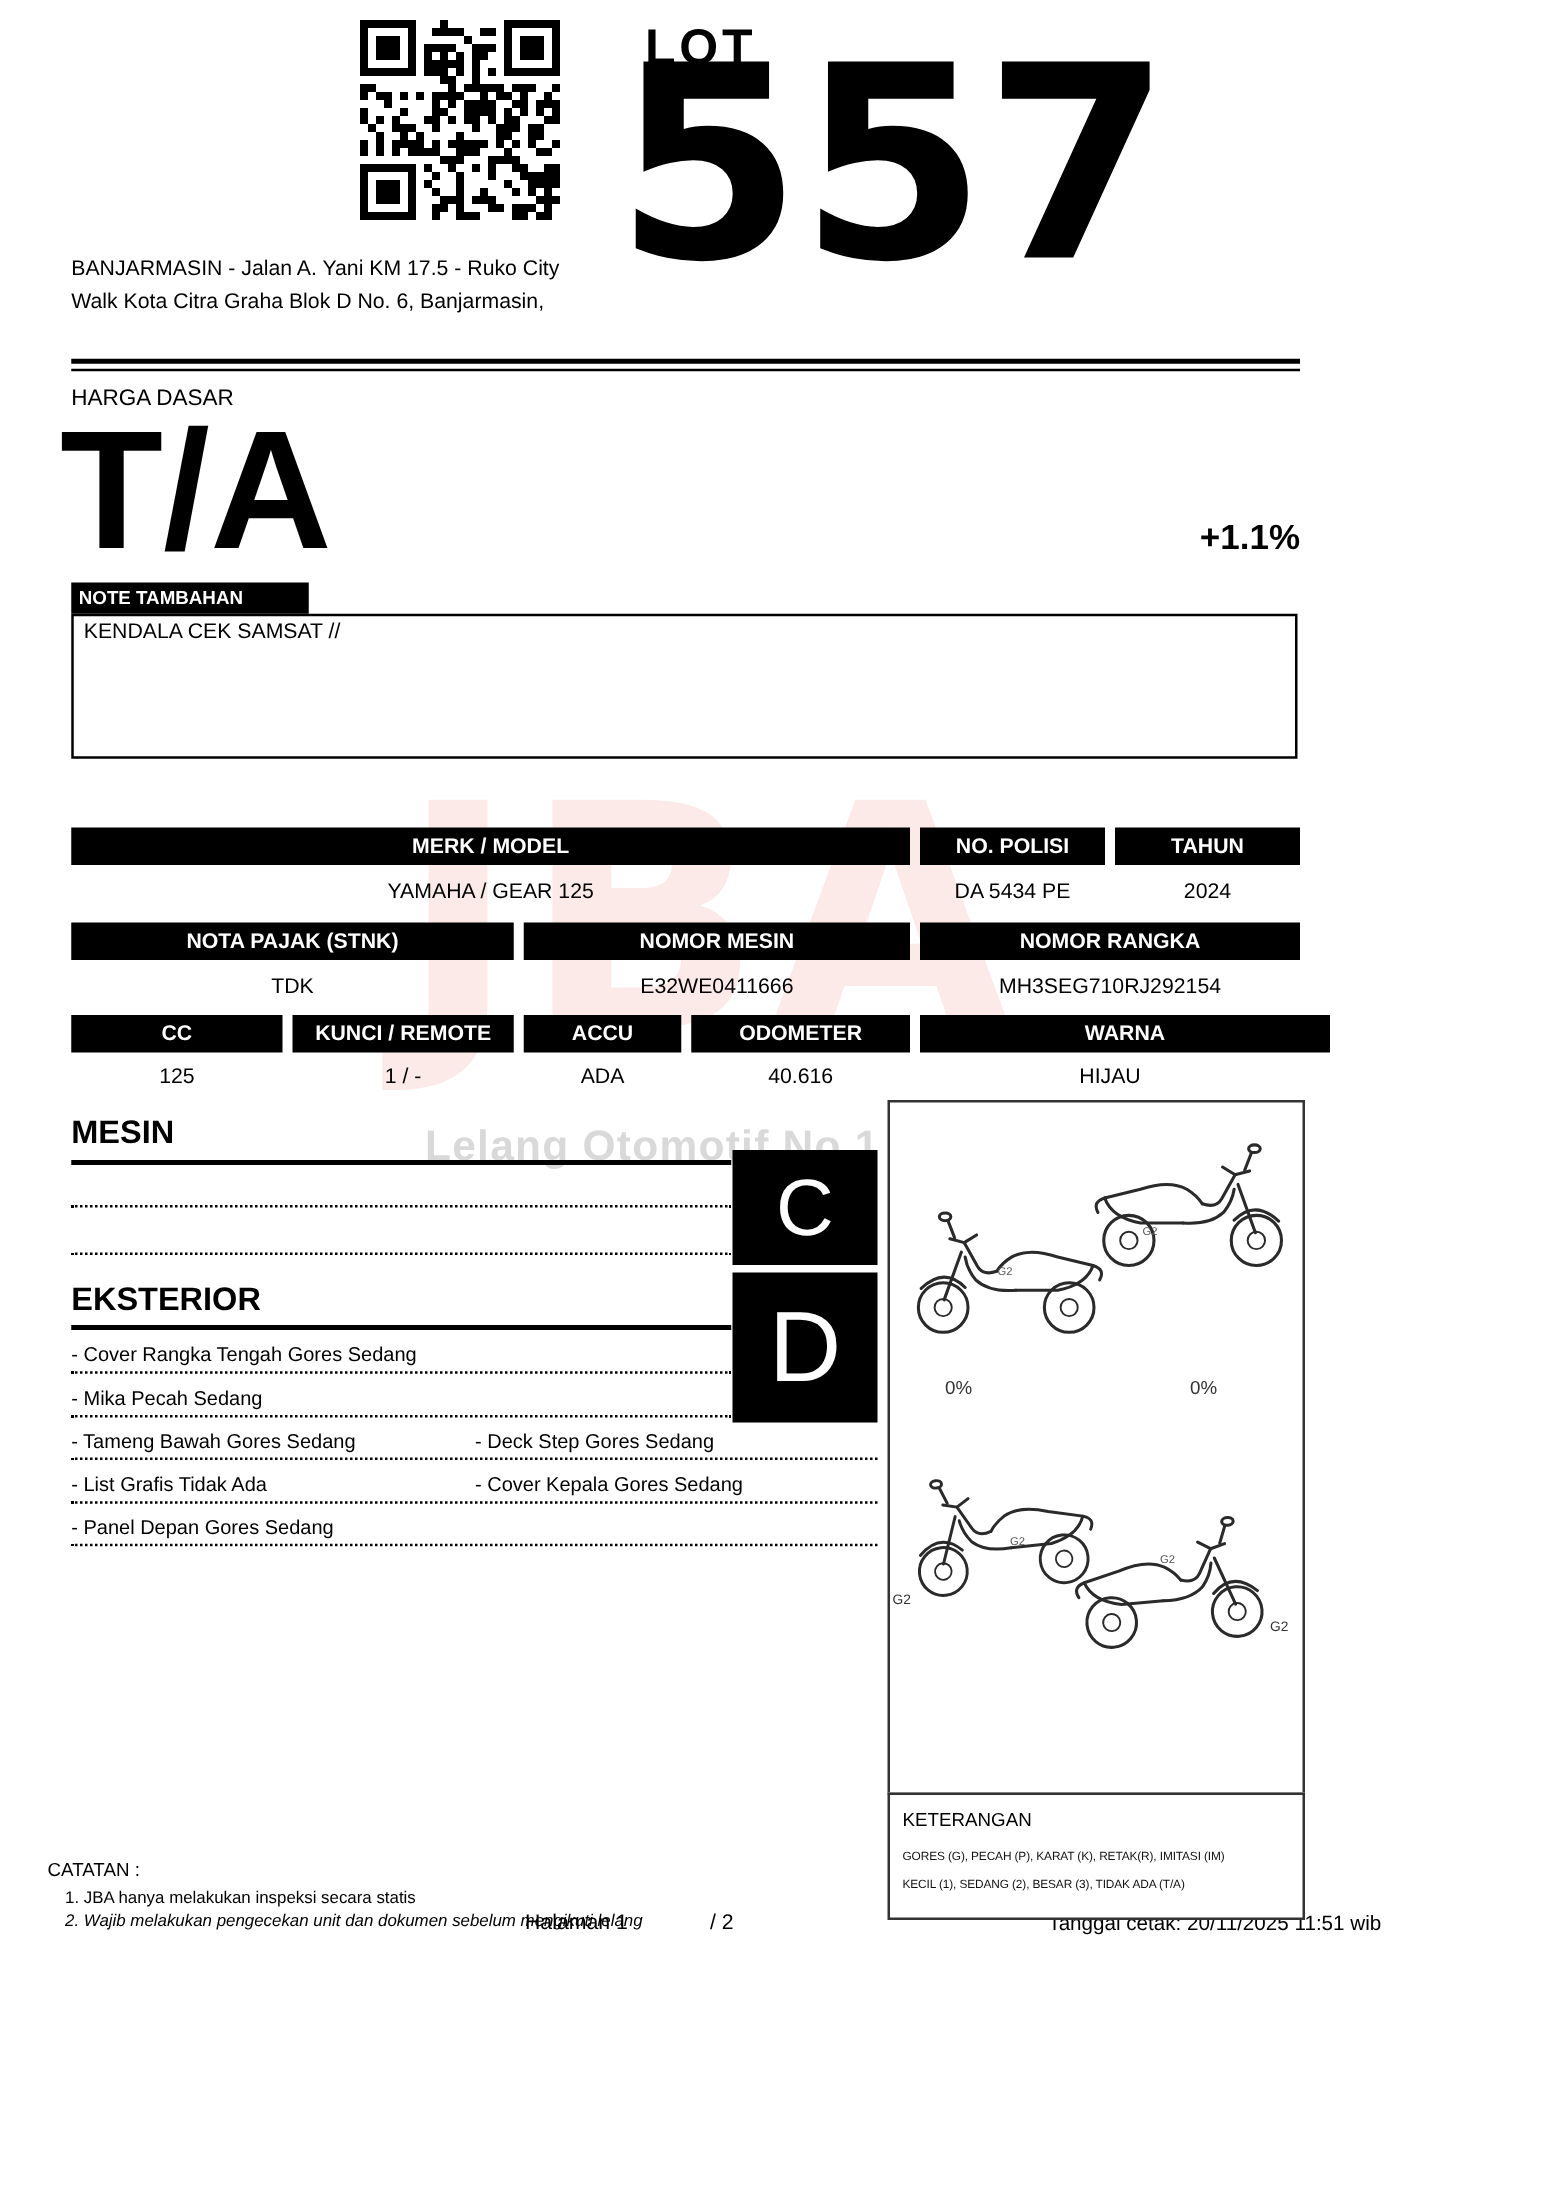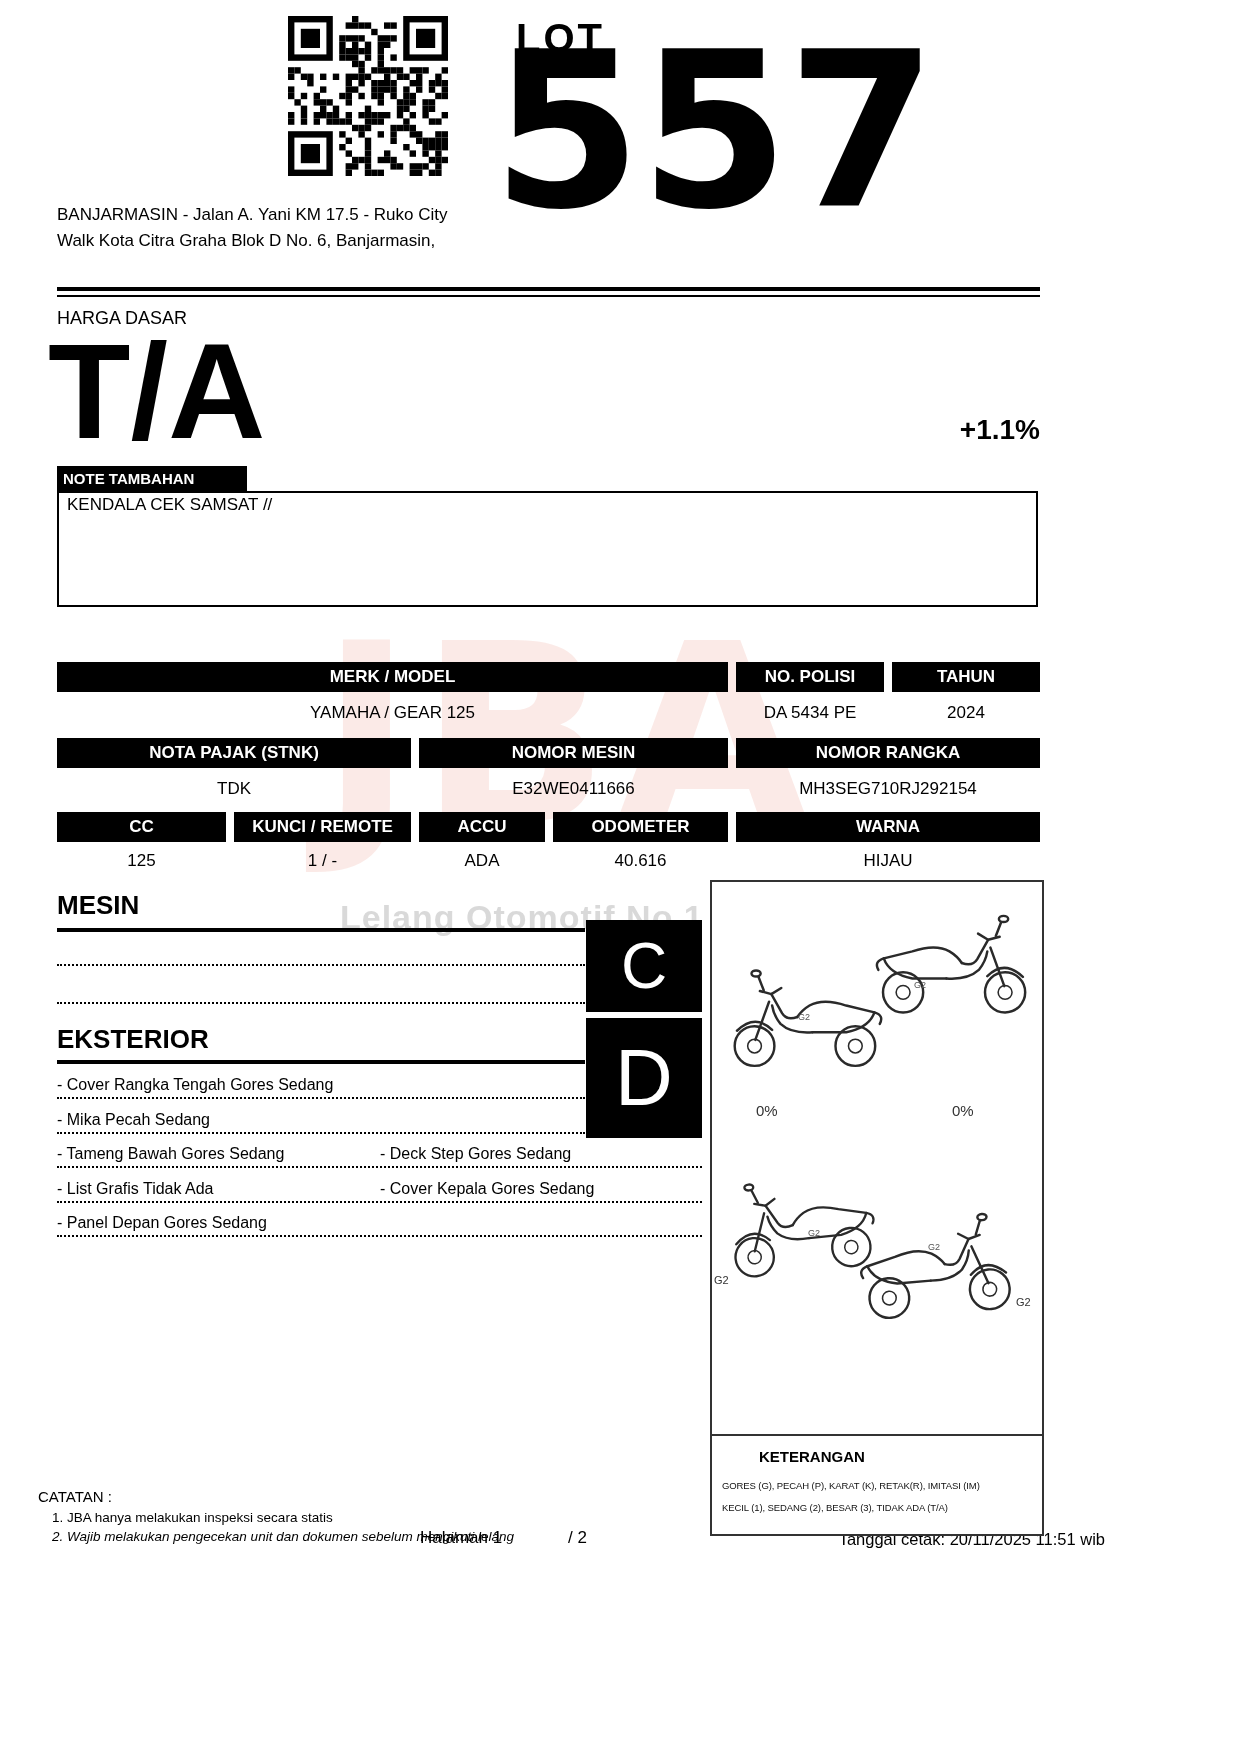--- a/index.html
+++ b/index.html
@@ -35,21 +35,21 @@
   .vcell{position:absolute;text-align:center;height:26px;line-height:26px;font-size:17px;z-index:2;}
   
   .section-title{position:absolute;font-size:26px;font-weight:bold;z-index:2;}
   .thick-rule{position:absolute;height:4px;background:#000;z-index:2;}
   .dotted{position:absolute;border-bottom:2px dotted #000;z-index:2;}
   .grade-box{position:absolute;background:#000;color:#fff;display:flex;align-items:center;justify-content:center;z-index:3;}
   .item{position:absolute;font-size:16px;z-index:2;}
   
   .panel{position:absolute;border:2px solid #333;background:#fff;z-index:2;}
   .tiny{position:absolute;z-index:3;color:#333;margin-top:12px;}
-  .ket-title{position:absolute;font-size:15px;font-weight:bold;z-index:3;margin-left:37px;}
+  .ket-title{position:absolute;font-size:15px;font-weight:normal;z-index:3;}
   .ket-line{position:absolute;font-size:9.5px;letter-spacing:-0.1px;z-index:3;color:#111;}
   
   .catatan-title{position:absolute;left:38px;top:1488px;font-size:15px;}
   .catatan-item{position:absolute;font-size:13.5px;}
   .page-num{position:absolute;font-size:17px;}
   .print-date{position:absolute;left:740px;top:1530px;width:365px;text-align:right;font-size:16.5px;}
   .qr{position:absolute;left:288px;top:16px;width:160px;height:160px;z-index:2;}
   svg{display:block;}
 </style>
 </head>
@@ -314,21 +314,21 @@
   <div class="hcell" style="left:57px;top:738px;width:354px;">NOTA PAJAK (STNK)</div>
   <div class="hcell" style="left:736px;top:738px;width:304px;">NOMOR RANGKA</div>
   <div class="vcell" style="left:57px;top:776px;width:354px;">TDK</div>
   <div class="vcell" style="left:419px;top:776px;width:309px;">E32WE0411666</div>
   <div class="vcell" style="left:736px;top:776px;width:304px;">MH3SEG710RJ292154</div>
 
   <div class="hcell" style="left:57px;top:812px;width:169px;">CC</div>
   <div class="hcell" style="left:234px;top:812px;width:177px;">KUNCI / REMOTE</div>
   <div class="hcell" style="left:419px;top:812px;width:126px;">ACCU</div>
   <div class="hcell" style="left:553px;top:812px;width:175px;">ODOMETER</div>
-  <div class="hcell" style="left:736px;top:812px;width:304px;">WARNA</div>
+  <div class="hcell" style="left:736px;top:812px;width:328px;">WARNA</div>
   <div class="vcell" style="left:57px;top:848px;width:169px;">125</div>
   <div class="vcell" style="left:234px;top:848px;width:177px;">1 / -</div>
   <div class="vcell" style="left:419px;top:848px;width:126px;">ADA</div>
   <div class="vcell" style="left:553px;top:848px;width:175px;">40.616</div>
   <div class="vcell" style="left:736px;top:848px;width:304px;">HIJAU</div>
 
   <div class="section-title" style="left:57px;top:890px;">MESIN</div>
   <div class="thick-rule" style="left:57px;top:928px;width:528px;"></div>
   <div class="dotted" style="left:57px;top:964px;width:528px;"></div>
   <div class="dotted" style="left:57px;top:1002px;width:528px;"></div>

